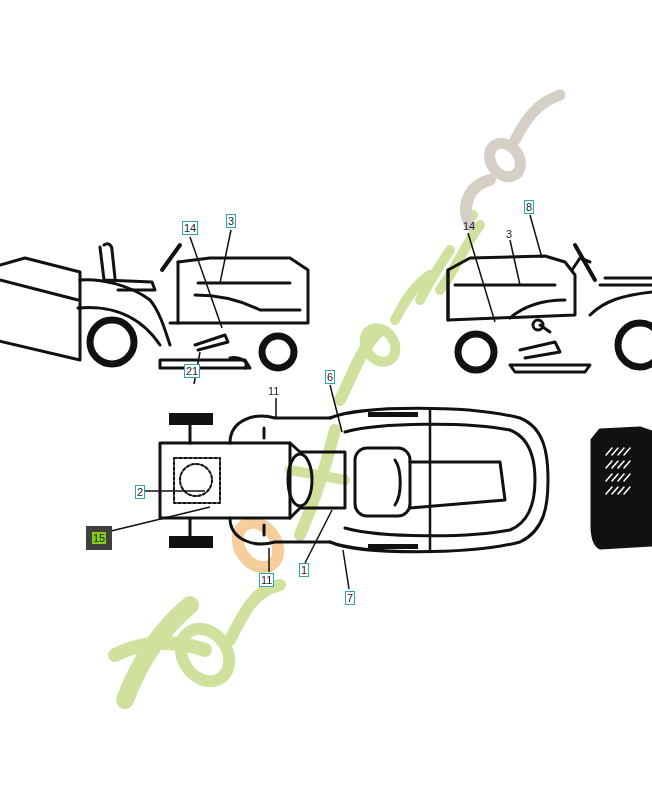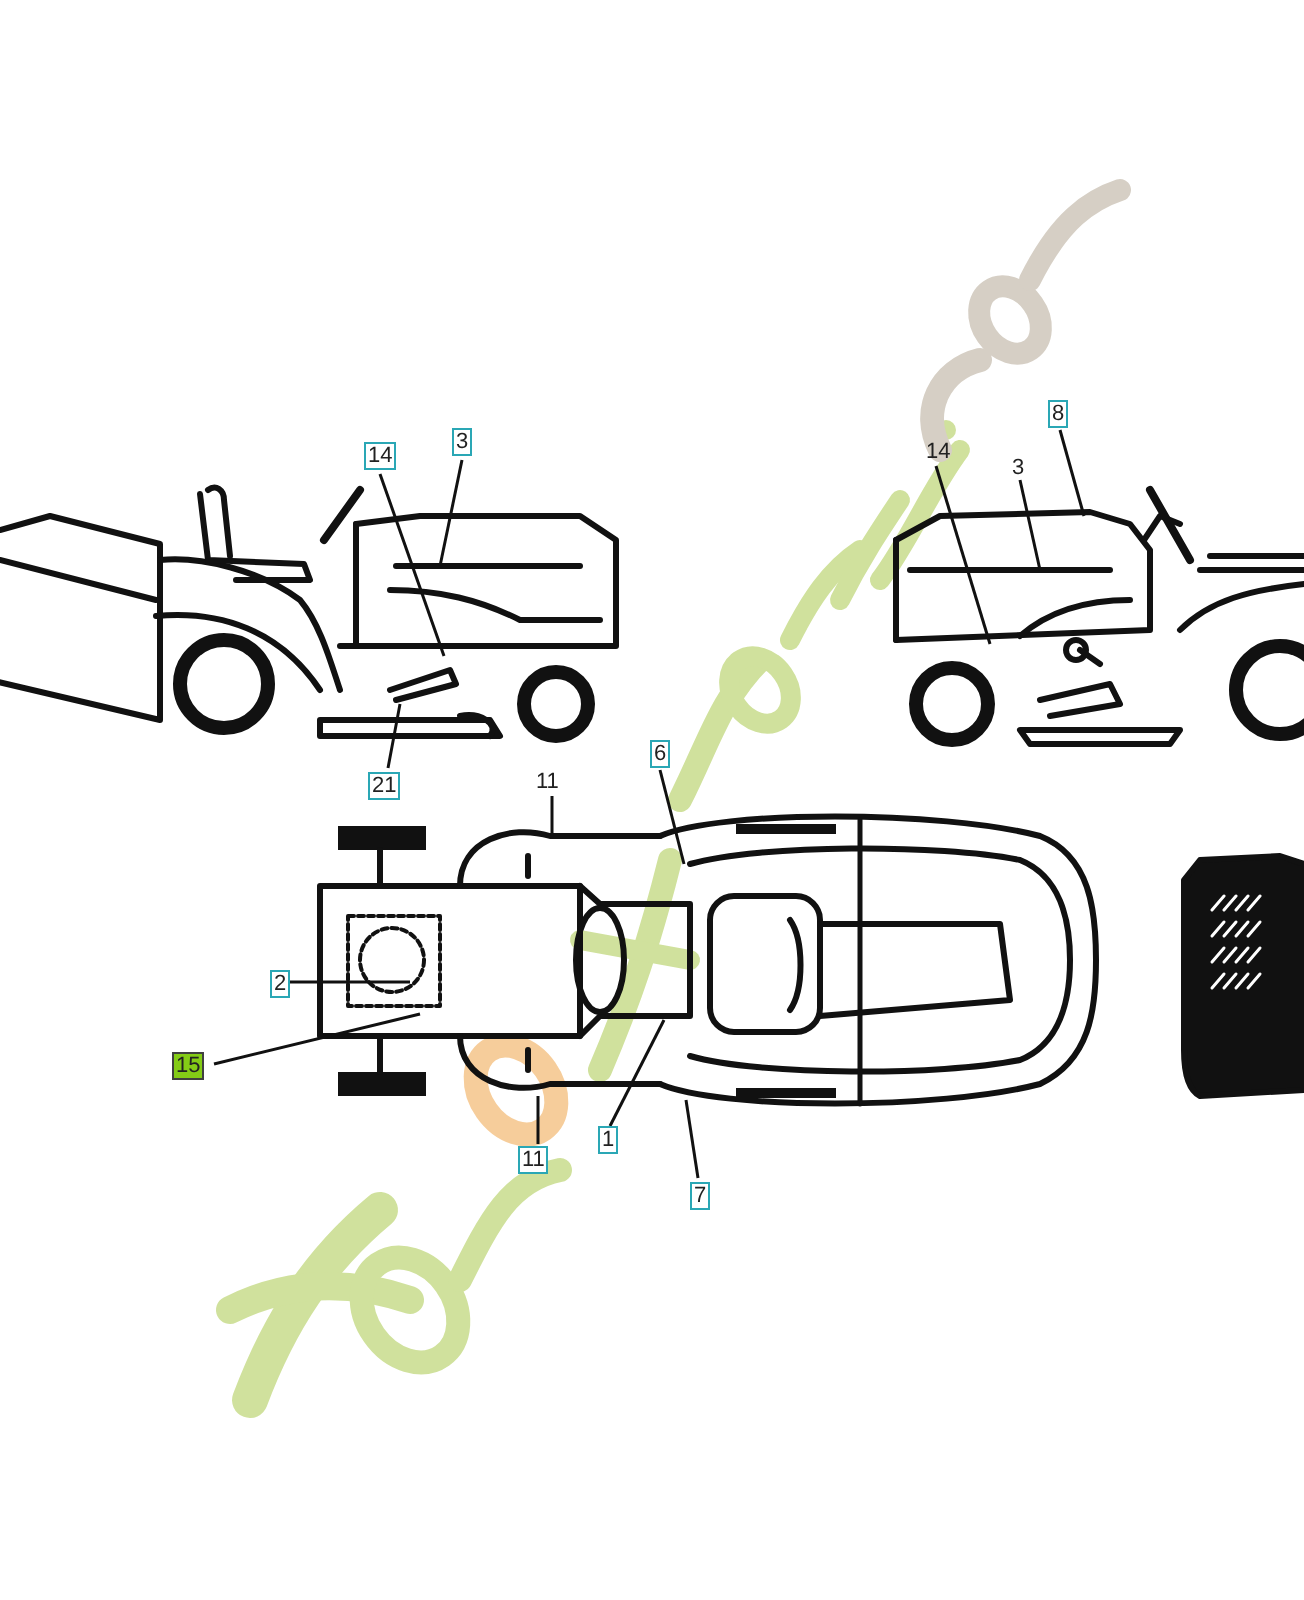--- a/index.html
+++ b/index.html
@@ -2,21 +2,21 @@
 <html><head>
 <meta charset="utf-8">
 <style>
   html, body { margin: 0; padding: 0; background: #ffffff; }
   body { width: 652px; height: 800px; position: relative; overflow: hidden;
          font-family: "Liberation Sans", sans-serif; }
   #diagram { position: absolute; left: 0; top: 0; width: 652px; height: 800px; }
   .callout { position: absolute; font-size: 11px; line-height: 12px; color: #222;
              padding: 0 1px; background: #ffffff; }
   .callout.boxed { border: 1px solid #2aa7b5; }
-  .callout.yellow { background: #84cc16; border: 1px solid #404040; }
+  .callout.yellow { background: #84cc16; border: 6px solid #404040; }
   .callout.plain { border: none; background: transparent; }
 </style>
 </head>
 <body>
 
 <div id="diagram">
   <svg width="652" height="800" viewBox="0 0 652 800" xmlns="http://www.w3.org/2000/svg">
 
     <g opacity="0.85" fill="none" stroke-linecap="round">
 
@@ -155,21 +155,21 @@
       <line x1="107" y1="532" x2="210" y2="507"></line>
       <line x1="269" y1="572" x2="269" y2="548"></line>
       <line x1="305" y1="563" x2="332" y2="510"></line>
       <line x1="349" y1="589" x2="343" y2="550"></line>
     </g>
   </svg>
 
   
   <span class="callout boxed" style="left:182px;top:221px;">14</span>
   <span class="callout boxed" style="left:226px;top:214px;">3</span>
-  <span class="callout boxed" style="left:184px;top:386px;">21</span>
+  <span class="callout boxed" style="left:184px;top:364px;">21</span>
   <span class="callout plain" style="left:462px;top:220px;">14</span>
   <span class="callout plain" style="left:505px;top:228px;">3</span>
   <span class="callout boxed" style="left:524px;top:200px;">8</span>
   <span class="callout plain" style="left:267px;top:385px;">11</span>
   <span class="callout boxed" style="left:325px;top:370px;">6</span>
   <span class="callout boxed" style="left:135px;top:485px;">2</span>
   <span class="callout yellow" style="left:86px;top:526px;">15</span>
   <span class="callout boxed" style="left:259px;top:573px;">11</span>
   <span class="callout boxed" style="left:299px;top:563px;">1</span>
   <span class="callout boxed" style="left:345px;top:591px;">7</span>

